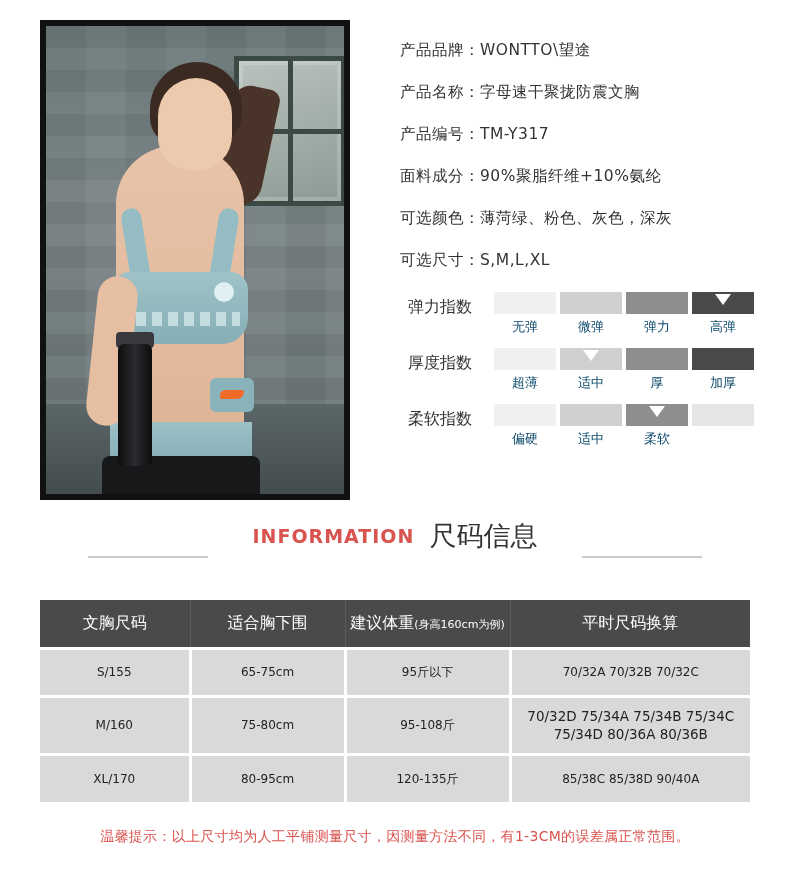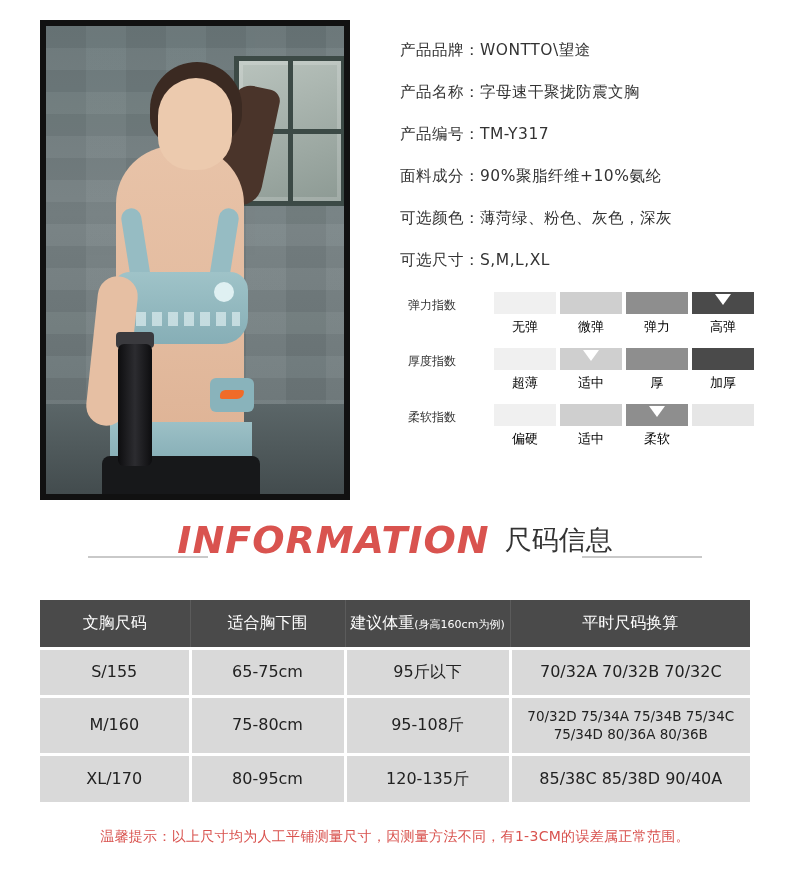--- a/index.html
+++ b/index.html
@@ -191,21 +191,21 @@
     margin-top: 18px;
     padding-left: 8px;
   }
   .idx-row {
     display: flex;
     align-items: flex-start;
     margin-bottom: 12px;
   }
   .idx-label {
     width: 86px;
-    font-size: 12px;
+    font-size: 16px;
     color: #333;
     padding-top: 5px;
     white-space: nowrap;
   }
   .idx-cells { display: flex; }
   .idx-cell { width: 62px; margin-right: 4px; }
   .idx-bar {
     height: 22px;
     position: relative;
   }
@@ -214,21 +214,21 @@
     left: 50%; top: 2px;
     margin-left: -8px;
     width: 0; height: 0;
     border-left: 8px solid transparent;
     border-right: 8px solid transparent;
     border-top: 11px solid #fff;
   }
   .idx-cap {
     text-align: center;
     font-size: 13px;
-    color: #000000;
+    color: #0c4a6e;
     padding-top: 4px;
   }
 
   
   .info-head {
     margin-top: 18px;
     text-align: center;
     position: relative;
     height: 72px;
   }
@@ -237,22 +237,21 @@
     top: 38px;
     height: 2px;
     background: #c9c9c9;
     width: 120px;
   }
   .info-head .line.left { left: 88px; }
   .info-head .line.right { right: 88px; }
   .info-en {
     font-family: "DejaVu Sans", "Liberation Sans", sans-serif;
     font-weight: bold;
-    font-style: italic;
-    font-size: 38px;
+    font-size: 19px;
     color: #d9534f;
     letter-spacing: 1px;
     vertical-align: middle;
   }
   .info-cn {
     font-size: 27px;
     color: #333;
     margin-left: 10px;
     vertical-align: middle;
   }
@@ -271,21 +270,21 @@
     font-size: 16px;
     height: 48px;
     text-align: center;
     border-right: 1px solid #5b5b5b;
   }
   table.sizes th:last-child { border-right: none; }
   table.sizes th .sub { font-size: 11px; }
   table.sizes td {
     background: #d9d9d9;
     color: #222;
-    font-size: 16px;
+    font-size: 12px;
     text-align: center;
     height: 48px;
     border-top: 3px solid #fff;
     border-right: 3px solid #fff;
     line-height: 1.35;
   }
   table.sizes td:last-child { border-right: none; }
   table.sizes td.small { font-size: 13.5px; }
   table.sizes tr.tall td { height: 58px; }
 

